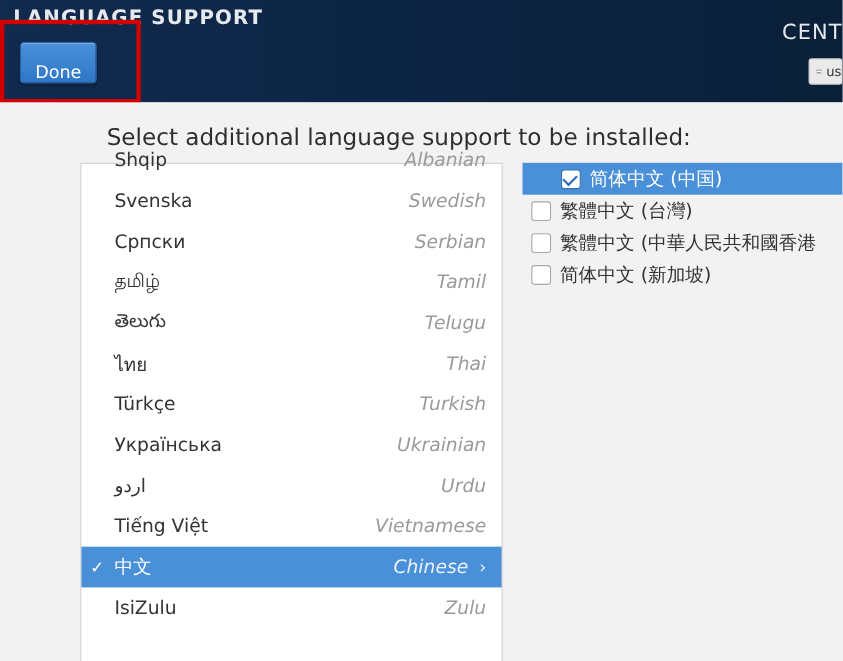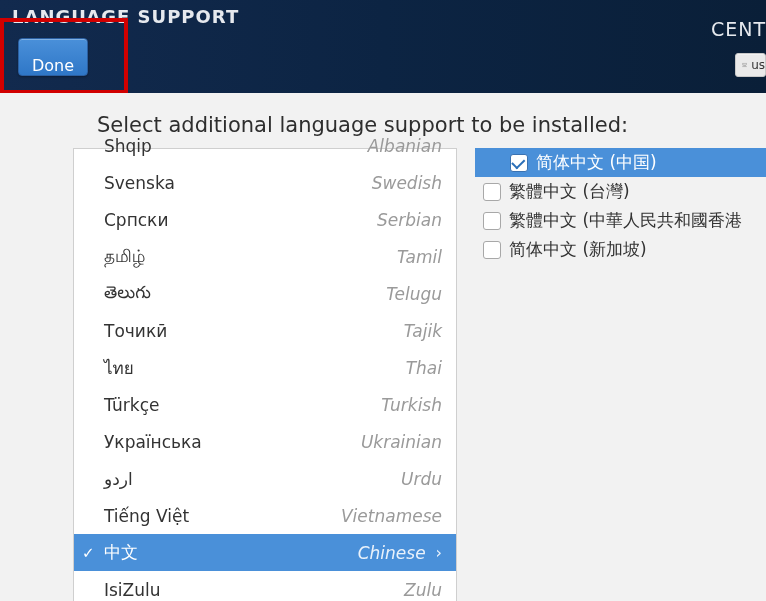--- a/index.html
+++ b/index.html
@@ -218,24 +218,20 @@
       </div>
       <div class="lang-row">
         <span class="lang-native">தமிழ்</span>
         <span class="lang-eng">Tamil</span>
       </div>
       <div class="lang-row">
         <span class="lang-native">తెలుగు</span>
         <span class="lang-eng">Telugu</span>
       </div>
       <div class="lang-row">
-        <span class="lang-native">Точикӣ</span>
-        <span class="lang-eng">Tajik</span>
-      </div>
-      <div class="lang-row">
         <span class="lang-native">ไทย</span>
         <span class="lang-eng">Thai</span>
       </div>
       <div class="lang-row">
         <span class="lang-native">Türkçe</span>
         <span class="lang-eng">Turkish</span>
       </div>
       <div class="lang-row">
         <span class="lang-native">Українська</span>
         <span class="lang-eng">Ukrainian</span>

